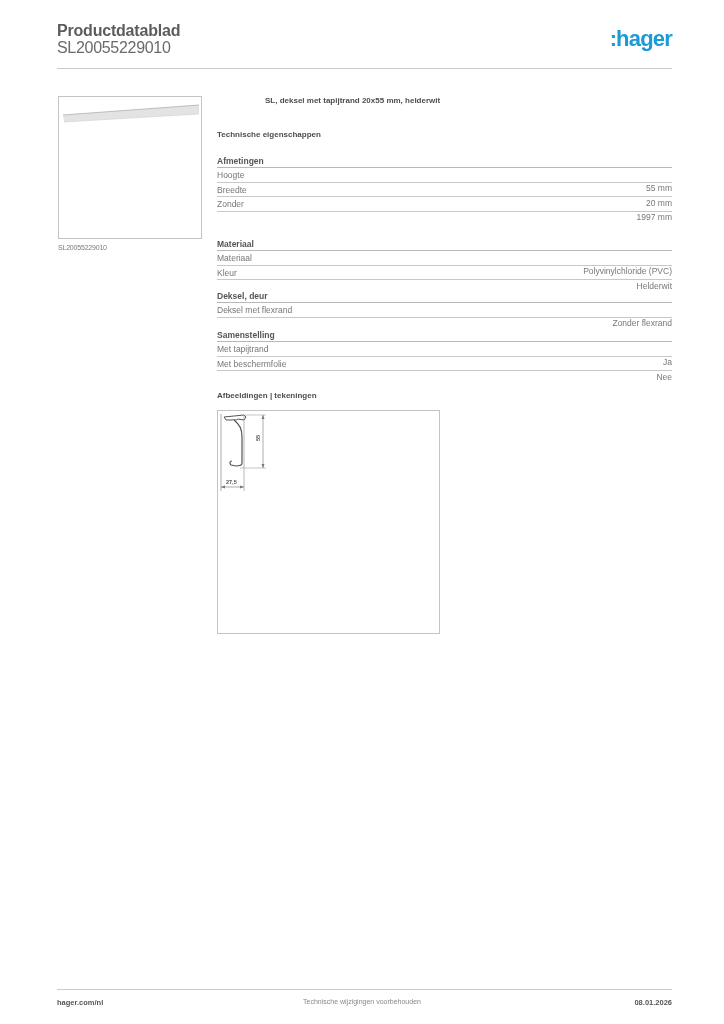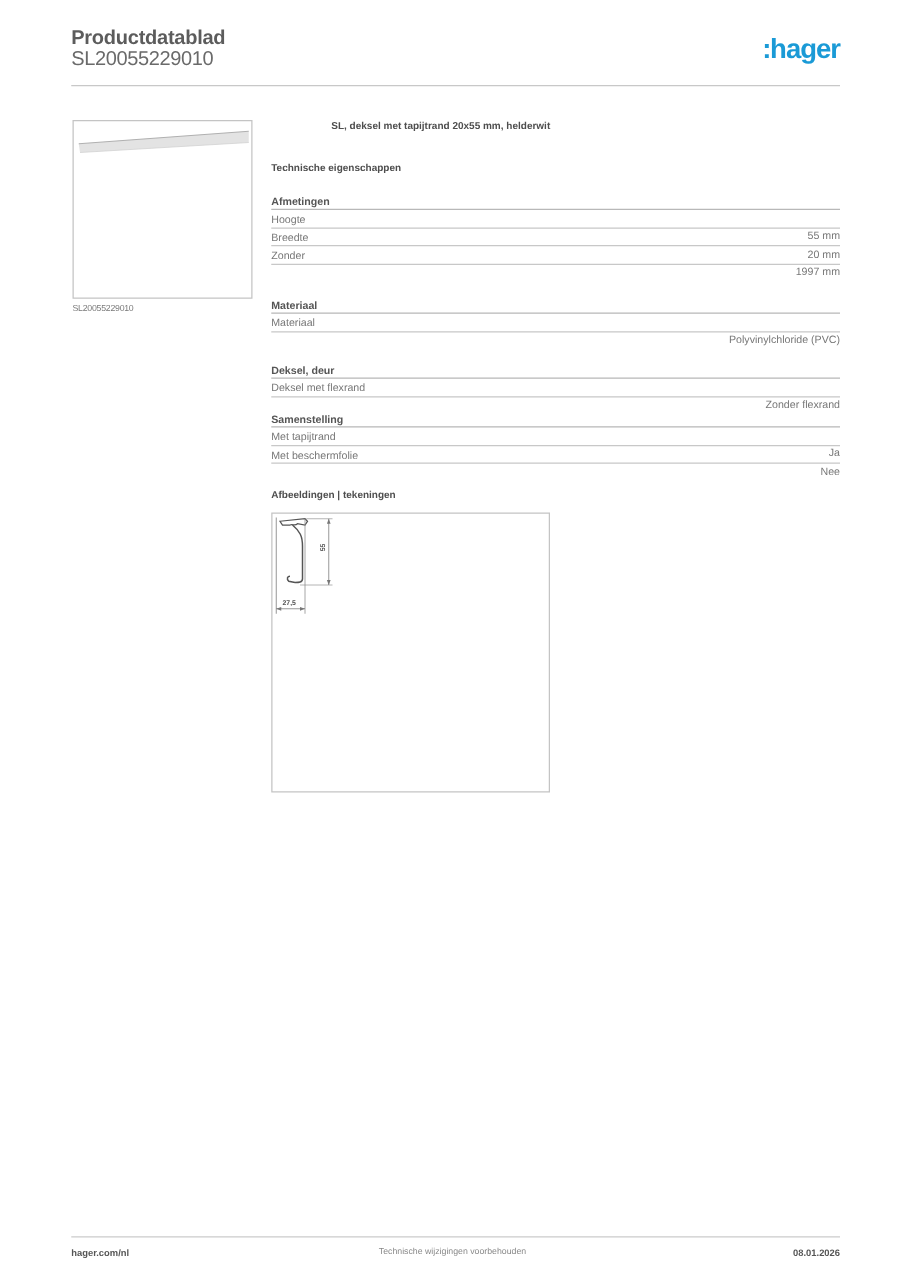--- a/index.html
+++ b/index.html
@@ -72,20 +72,24 @@
       <span class="val">1997 mm</span>
     </div>
 </div>
 
 <div class="group" style="top:210px;margin-top:28px;">
   <div class="group-head">Materiaal</div>
   <div class="row">
       <span>Materiaal</span>
       <span class="val">Polyvinylchloride (PVC)</span>
     </div>
+  <div class="row">
+      <span>Kleur</span>
+      <span class="val">Helderwit</span>
+    </div>
 </div>
 
 <div class="group" style="top:290px;">
   <div class="group-head">Deksel, deur</div>
   <div class="row">
       <span>Deksel met flexrand</span>
       <span class="val">Zonder flexrand</span>
     </div>
 </div>
 

